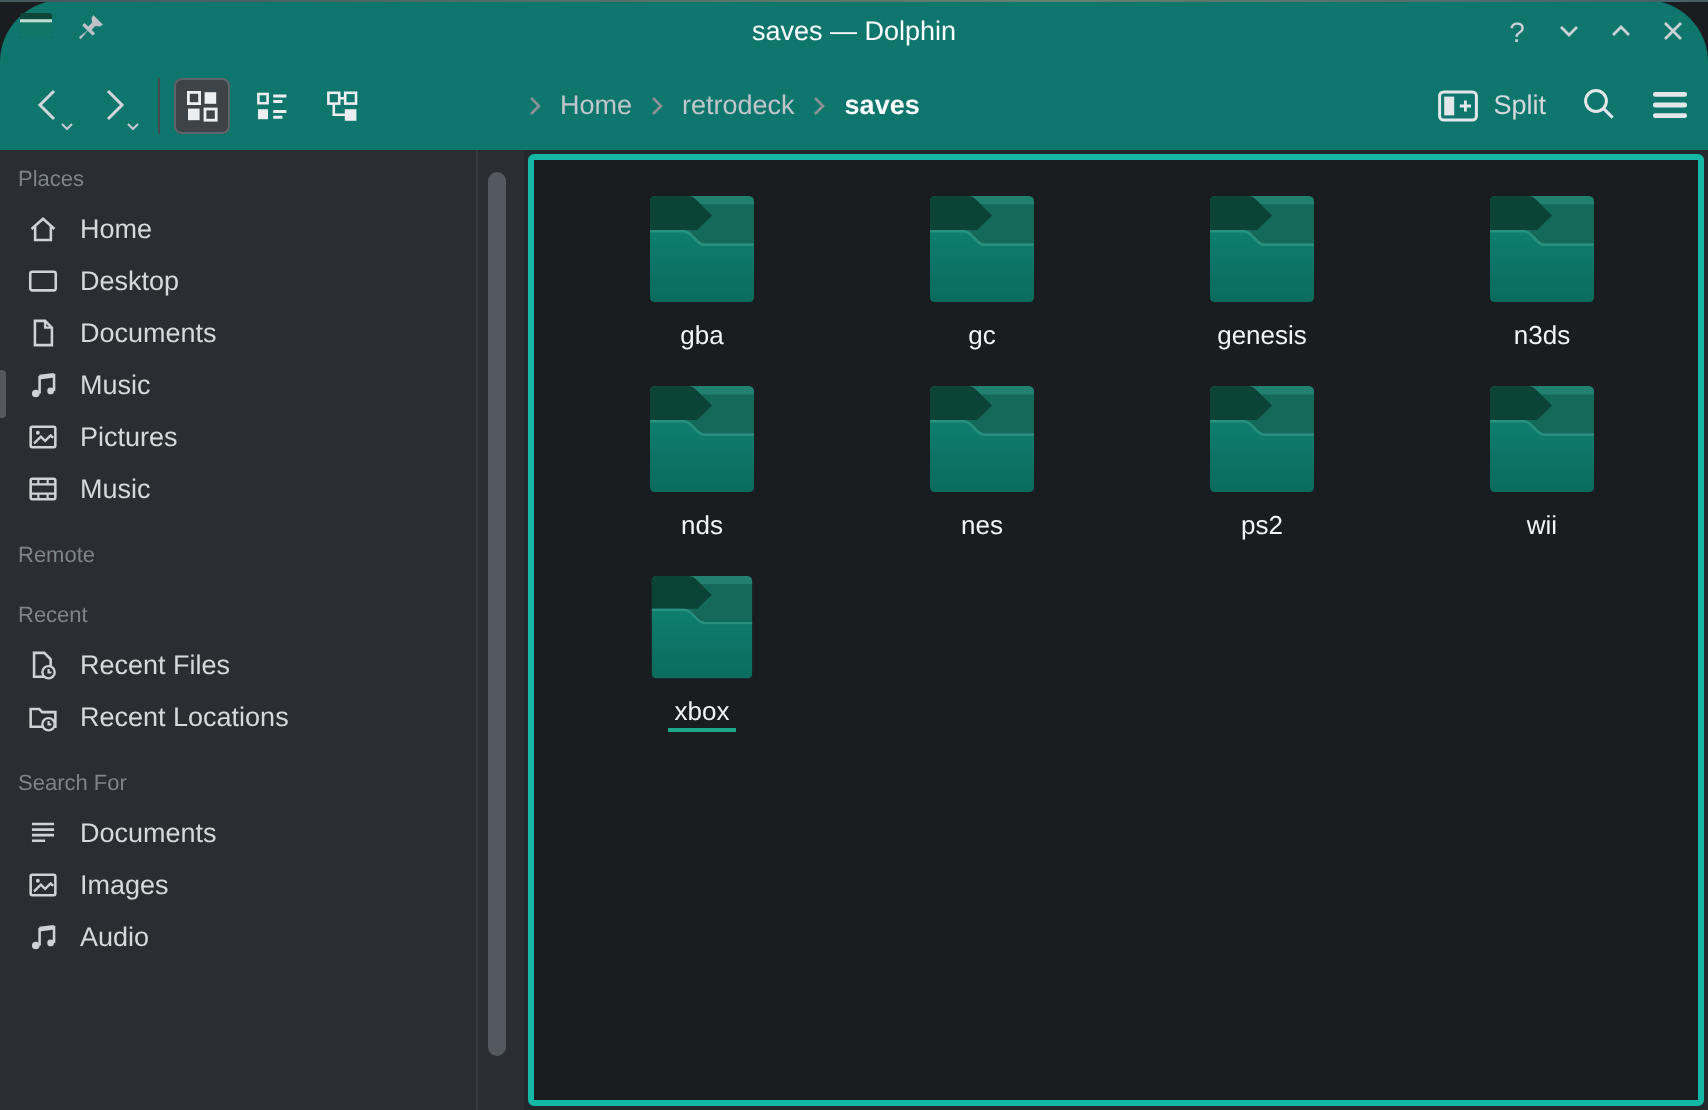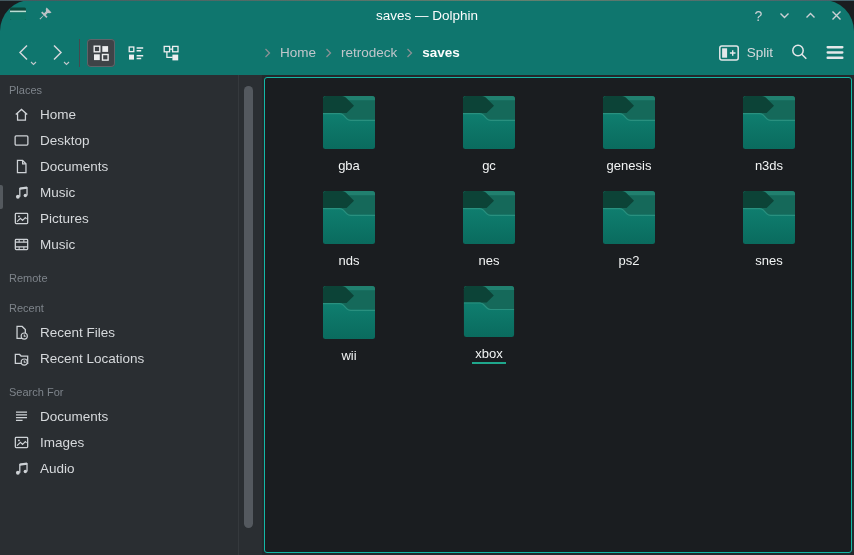--- a/index.html
+++ b/index.html
@@ -39,21 +39,21 @@
   .sidebar{width:238px;background:#2a2e32;box-sizing:border-box;padding-top:6px;font-size:13.5px;overflow:hidden;}
   .side-header{height:18px;line-height:18px;padding-left:9px;color:#7e848b;font-size:11px;margin-bottom:2px;}
   .side-header.gap{margin-top:12px;}
   .side-item{height:26px;display:flex;align-items:center;padding-left:13px;gap:10px;color:#d6d9dc;}
   .side-item svg{flex:none;}
 
   .gutter{width:24px;background:#2a2e32;border-left:1px solid #35393d;position:relative;box-sizing:border-box;}
   .thumb{position:absolute;left:5px;top:11px;width:9px;height:442px;background:#54595f;border-radius:4.5px;}
 
   .view-wrap{flex:1;background:#24282c;padding:2px;box-sizing:border-box;}
-  .view{width:100%;height:100%;box-sizing:border-box;border:1px solid #14b8a6;border-radius:3px;background:#1a1d20;padding:10px 0 0 14px;overflow:hidden;}
+  .view{width:100%;height:100%;box-sizing:border-box;border:3px solid #14b8a6;border-radius:3px;background:#1a1d20;padding:10px 0 0 14px;overflow:hidden;}
   .grid{display:grid;grid-template-columns:repeat(4,140px);grid-auto-rows:86px;row-gap:9px;}
   .cell{display:flex;flex-direction:column;align-items:center;padding-top:8px;box-sizing:border-box;}
   .flabel{margin-top:6px;font-size:13px;line-height:15px;color:#f2f4f4;padding:0 3px 1px 3px;}
   .cell.focused .flabel{border-bottom:2px solid #1fa78c;}
 
   .edge-marker{position:absolute;left:0;top:185px;width:3px;height:24px;background:#54595e;border-radius:0 2px 2px 0;}
 </style>
 </head>
 <body>
 
@@ -337,26 +337,20 @@
                 <use href="#folder-glyph"></use>
               </svg>
             <span class="flabel">nes</span>
           </div>
           <div class="cell">
             <svg viewBox="0 0 56 56" width="56" height="56">
                 <use href="#folder-glyph"></use>
               </svg>
             <span class="flabel">ps2</span>
           </div>
-          <div class="cell">
-            <svg viewBox="0 0 56 56" width="56" height="56">
-                <use href="#folder-glyph"></use>
-              </svg>
-            <span class="flabel">snes</span>
-          </div>
 
           <div class="cell">
             <svg viewBox="0 0 56 56" width="56" height="56">
                 <use href="#folder-glyph"></use>
               </svg>
             <span class="flabel">wii</span>
           </div>
           <div class="cell focused">
             <svg viewBox="0 0 56 56" width="56" height="56">
                 <use href="#folder-glyph"></use>

